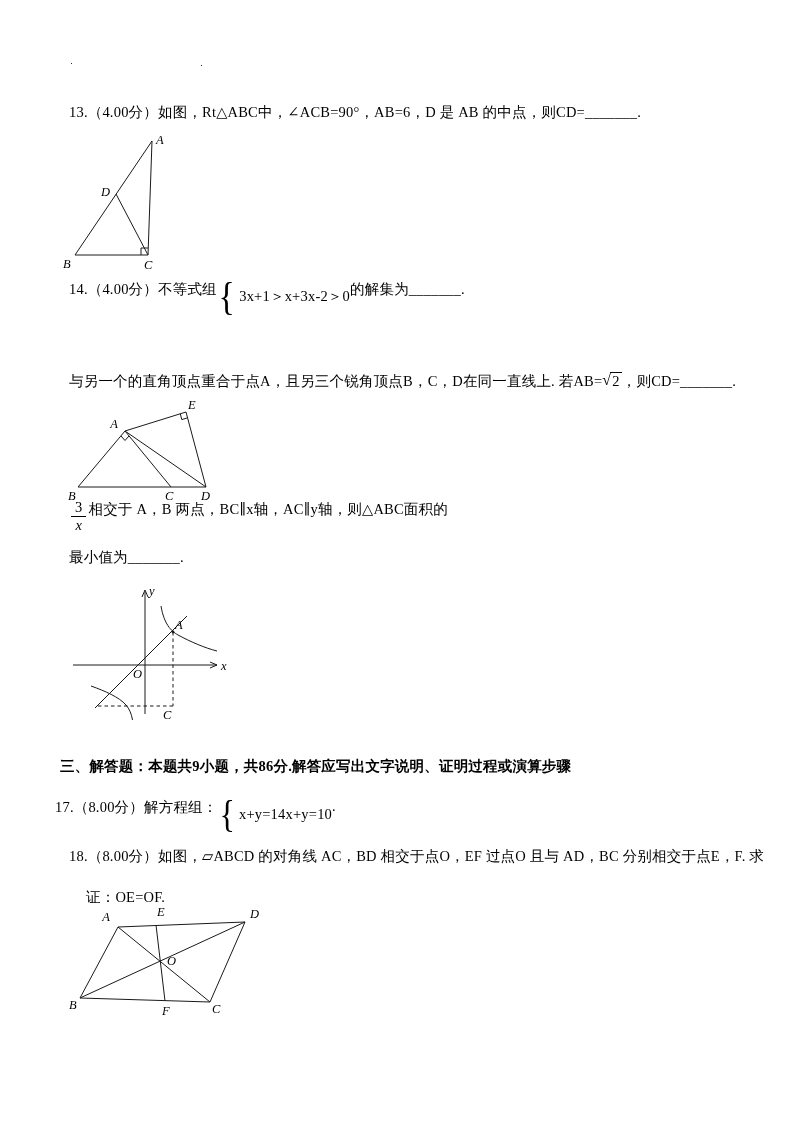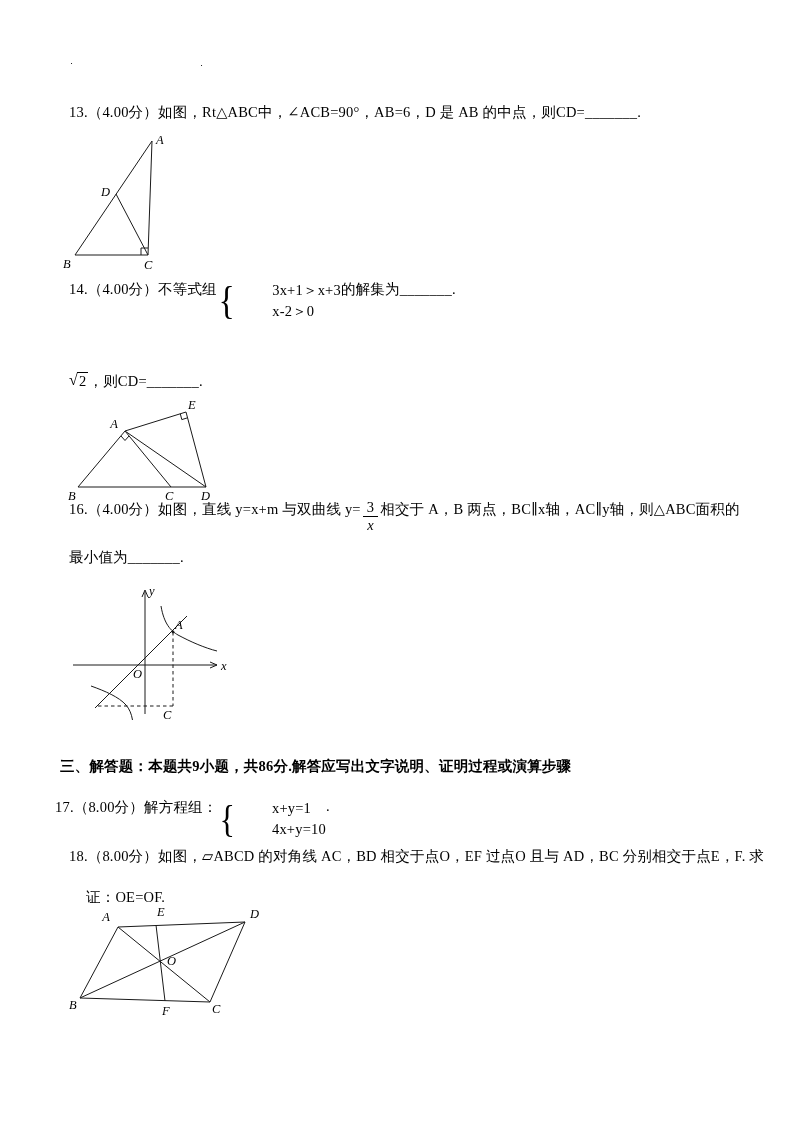--- a/index.html
+++ b/index.html
@@ -9,21 +9,21 @@
     font-family:"Liberation Serif","DejaVu Serif",serif; color:#000;
     font-size:14.5px; overflow:hidden;
   }
   .abs { position:absolute; }
   .line { white-space:pre; letter-spacing:0.2px; }
   .row { display:flex; align-items:flex-start; white-space:pre; letter-spacing:0.2px; }
   .bold { font-weight:bold; }
   .dot { font-size:9px; color:#222; }
   .brace { font-size:40px; font-weight:400; line-height:0.85; margin-right:3px; transform:scaleX(0.85); }
   .brace.small { font-size:38px; }
-  .eqs { display:inline-flex; flex-direction:column; line-height:1.45; text-align:left;margin-left:33px; }
+  .eqs { display:inline-flex; flex-direction:row; line-height:1.45; text-align:left; }
   .frac { display:inline-flex; flex-direction:column; vertical-align:middle; text-align:center; line-height:1.05; margin:0 2px; }
   .frac .num { display:block; border-bottom:1px solid #000; padding:0 4px 1px 4px; }
   .frac .den { display:block; padding:1px 4px 0 4px; font-style:italic; }
   .sqrt { display:inline-flex; align-items:flex-start; }
   .sqrt-sign { font-size:16px; line-height:1; }
   .radicand { border-top:1px solid #000; padding:0 2px; margin-left:-1px; }
   svg { overflow:visible; }
   svg path, svg line { fill:none; stroke:#1a1a1a; stroke-width:1; }
   svg text {
     font-family:"Liberation Serif","DejaVu Serif",serif;
@@ -58,20 +58,21 @@
       <span class="brace">{</span>
       <span class="eqs">
         <span>3x+1＞x+3</span>
         <span>x-2＞0</span>
       </span>
     </span>
     <span>的解集为_______.</span>
   </div>
 
   <div class="abs row" style="left:69px;top:372px">
+    <span>与另一个的直角顶点重合于点A，且另三个锐角顶点B，C，D在同一直线上. 若AB=</span>
     <span class="sqrt">
       <span class="sqrt-sign">√</span><span class="radicand">2</span>
     </span>
     <span>，则CD=_______.</span>
   </div>
 
   <svg class="abs" style="left:60px;top:398px" width="170" height="105" viewBox="0 0 170 105">
     <path d="M18,89 L146,89"></path>
     <path d="M18,89 L65,33 L111,89"></path>
     <path d="M65,33 L146,89"></path>
@@ -79,21 +80,20 @@
     <path d="M61,38 L65,42.5 L69,38"></path>
     <path d="M120.3,15.8 L121.8,21.6 L127.5,19.8"></path>
     <text x="58" y="30" text-anchor="end">A</text>
     <text x="128" y="11">E</text>
     <text x="8" y="102">B</text>
     <text x="105" y="102" text-anchor="start">C</text>
     <text x="141" y="102">D</text>
   </svg>
 
   <div class="abs row" style="left:69px;top:500px;height:36px">
-    <span>16.（4.00分）如图，直线 y=x+m 与双曲线 y=</span>
     <span class="frac">
       <span class="num">3</span>
       <span class="den">x</span>
     </span>
     <span>相交于 A，B 两点，BC∥x轴，AC∥y轴，则△ABC面积的</span>
   </div>
   <div class="abs line" style="left:69px;top:548px">最小值为_______.</div>
 
   <svg class="abs" style="left:65px;top:582px" width="165" height="140" viewBox="0 0 165 140">
     <path d="M80,132 L80,10"></path>

